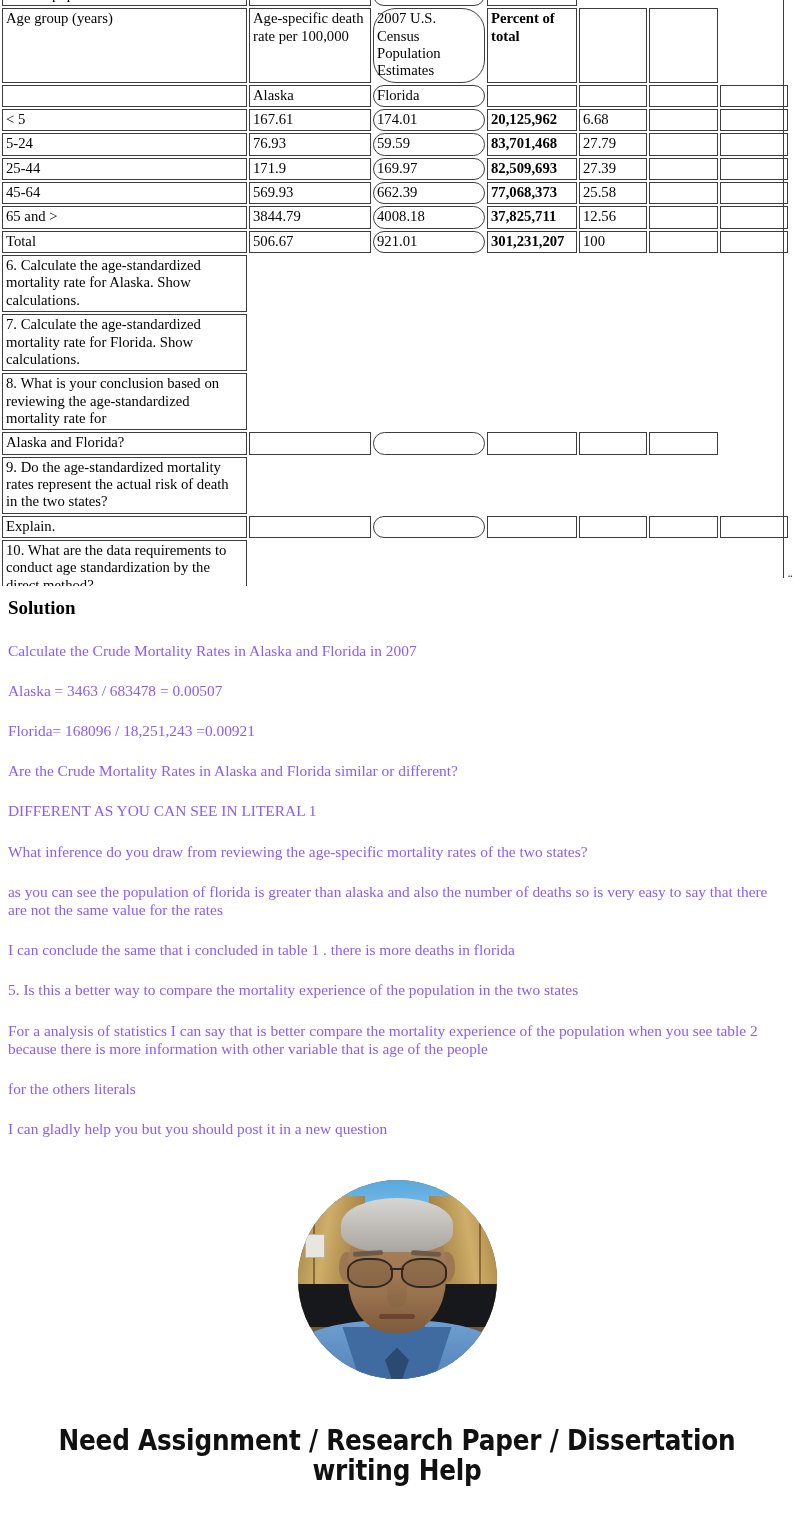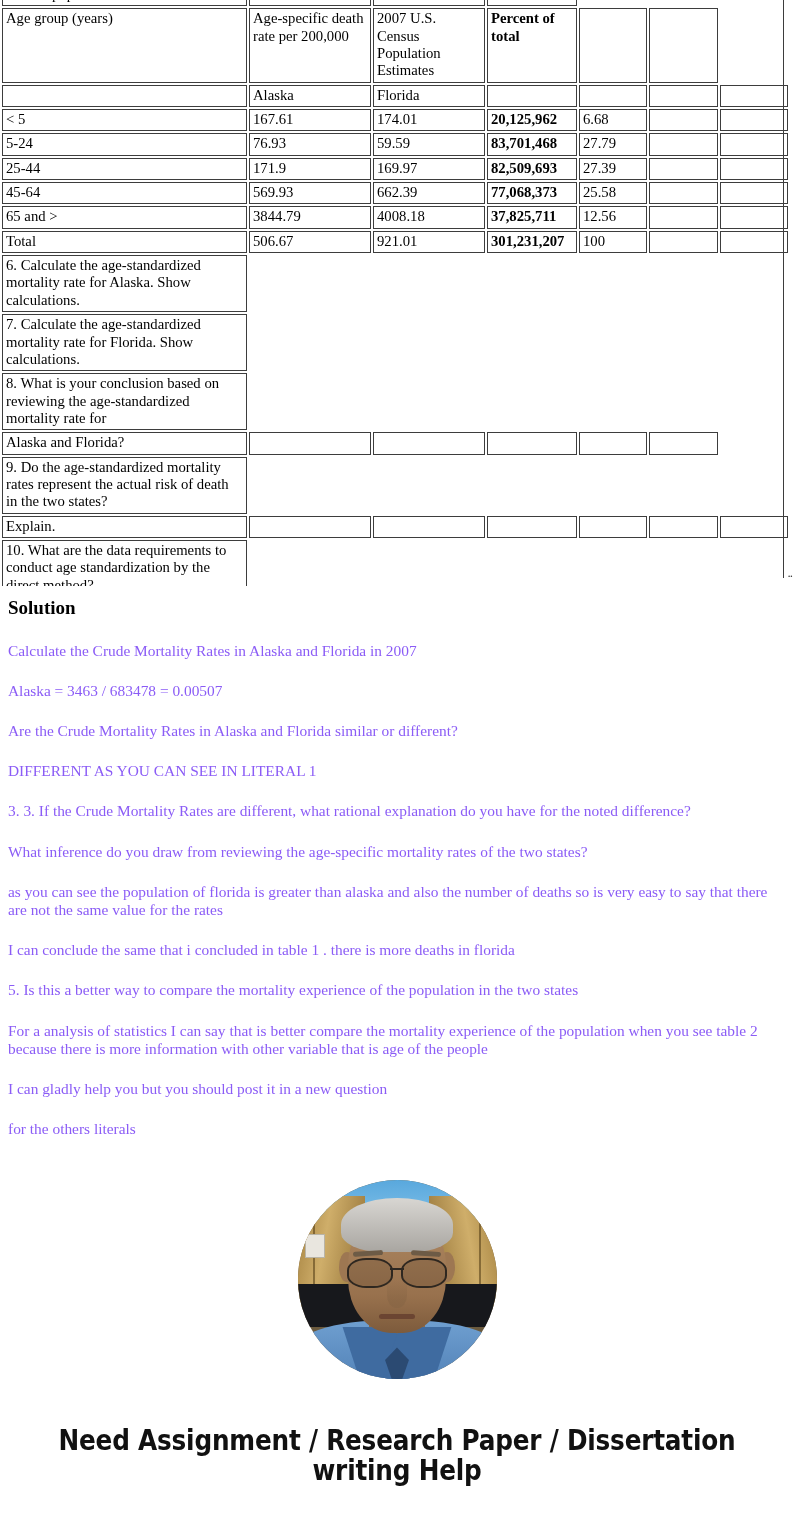--- a/index.html
+++ b/index.html
@@ -34,21 +34,21 @@
     line-height: 1.18;
   }
   table.qtable td {
     border: 1px solid #3d3d3d;
     padding: 1px 3px 2px 3px;
     vertical-align: top;
     background: #fff;
   }
   td.c0 { width: 237px; margin-top: 12px; }
   td.c1 { width: 114px; }
-  td.c2 { width: 104px; }
+  td.c2 { width: 104px; border-radius: 23px; }
   td.c3 { width: 82px; font-weight: bold; }
   td.c4 { width: 68px; }
   td.c5 { width: 62px; }
   td.c6 { width: 75px; }
 
   .outer-rule {
     position: absolute;
     left: 783px;
     top: 0px;
     width: 1px;
@@ -219,21 +219,21 @@
 
       <tr>
         <td class="c0">Census population estimates for 2007.</td>
         <td class="c1"></td>
         <td class="c2"></td>
         <td class="c3"></td>
       </tr>
 
       <tr>
         <td class="c0">Age group (years)</td>
-        <td class="c1">Age-specific death rate per 200,000</td>
+        <td class="c1">Age-specific death rate per 100,000</td>
         <td class="c2">2007 U.S. Census Population Estimates</td>
         <td class="c3">Percent of total</td>
         <td class="c4"></td>
         <td class="c5"></td>
       </tr>
 
       <tr>
         <td class="c0"></td>
         <td class="c1">Alaska</td>
         <td class="c2">Florida</td>
@@ -336,30 +336,30 @@
 
   <div class="outer-rule"></div>
   <div class="dots">..</div>
 </div>
 
 <div class="body-area">
   <h2 class="solution-title">Solution</h2>
 
   <p class="para">Calculate the Crude Mortality Rates in Alaska and Florida in 2007</p>
   <p class="para">Alaska = 3463 / 683478 = 0.00507</p>
+  <p class="para">Florida= 168096 / 18,251,243 =0.00921</p>
   <p class="para">Are the Crude Mortality Rates in Alaska and Florida similar or different?</p>
   <p class="para">DIFFERENT AS YOU CAN SEE IN LITERAL 1</p>
-  <p class="para">3. 3. If the Crude Mortality Rates are different, what rational explanation do you have for the noted difference?</p>
   <p class="para">What inference do you draw from reviewing the age-specific mortality rates of the two states?</p>
   <p class="para">as you can see the population of florida is greater than alaska and also the number of deaths so is very easy to say that there are not the same value for the rates</p>
   <p class="para">I can conclude the same that i concluded in table 1 . there is more deaths in florida</p>
   <p class="para">5. Is this a better way to compare the mortality experience of the population in the two states</p>
   <p class="para">For a analysis of statistics I can say that is better compare the mortality experience of the population when you see table 2 because there is more information with other variable that is age of the people</p>
+  <p class="para">for the others literals</p>
   <p class="para">I can gladly help you but you should post it in a new question</p>
-  <p class="para">for the others literals</p>
 </div>
 
 <div class="avatar-block">
   <div class="avatar">
     <div class="av-sky"></div>
     <div class="av-wallL"></div>
     <div class="av-wallR"></div>
     <div class="av-wallSeamL"></div>
     <div class="av-wallSeamR"></div>
     <div class="av-switch"></div>

